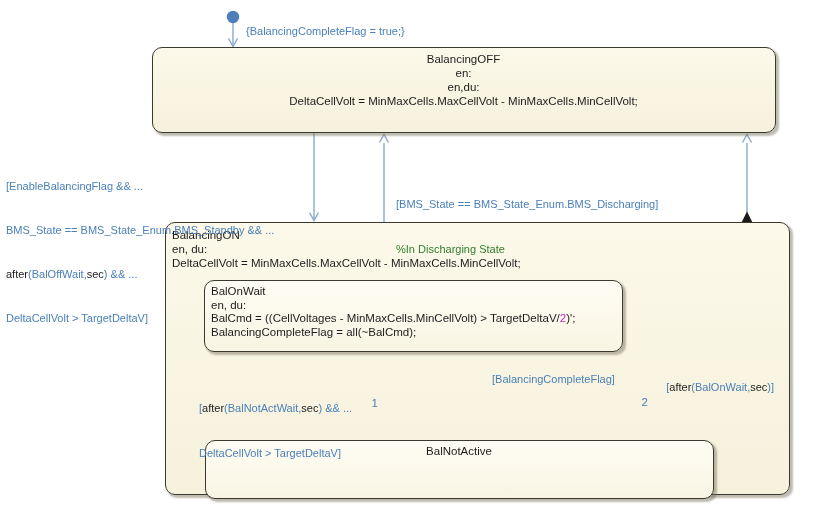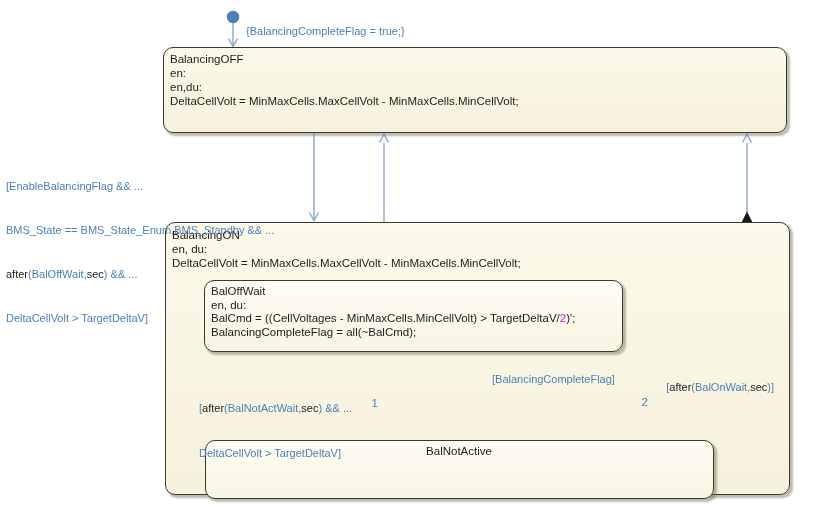--- a/index.html
+++ b/index.html
@@ -12,21 +12,21 @@
   .substate{background:linear-gradient(#FEFCF3,#F9F5E4);}
   .state .pad{padding:4px 7px 0 6px;}
   .tl{font-size:11.5px;line-height:14px;color:#1C1C1C;white-space:pre;}
   .sub .tl{line-height:13.5px;}
   .lbl{position:absolute;font-size:11px;line-height:15px;color:#4B80B8;white-space:pre;}
   .kw{color:#1C1C1C;}
   .grn{color:#2E7D2E;}
   .mag{color:#C328C3;}
   .num{position:absolute;font-size:11.5px;color:#4B80B8;width:16px;text-align:right;white-space:pre;}
   
-  .s-off{left:163px;top:47px;width:622px;height:84px;}
+  .s-off{left:152px;top:47px;width:622px;height:84px;text-align:center;}
   .s-on{left:165px;top:222px;width:623px;height:271px;}
   .s-active{left:204px;top:280px;width:417px;height:70px;}
   .s-notactive{left:205px;top:440px;width:507px;height:57px;text-align:center;}
 </style>
 </head>
 <body>
 
 <div class="canvas">
 
   <svg class="wires" width="817" height="511" viewBox="0 0 817 511">
@@ -95,21 +95,21 @@
   <div class="state s-on">
     <div class="pad" style="padding-top:5px;">
       <div class="tl">BalancingON</div>
       <div class="tl">en, du:</div>
       <div class="tl">DeltaCellVolt = MinMaxCells.MaxCellVolt - MinMaxCells.MinCellVolt;</div>
     </div>
   </div>
 
   <div class="state substate sub s-active">
     <div class="pad">
-      <div class="tl">BalOffWait</div>
+      <div class="tl">BalOnWait</div>
       <div class="tl">en, du:</div>
       <div class="tl"><span>BalCmd = ((CellVoltages - MinMaxCells.MinCellVolt) &gt; TargetDeltaV/</span><span class="mag">2</span><span>)';</span></div>
       <div class="tl">BalancingCompleteFlag = all(~BalCmd);</div>
     </div>
   </div>
 
   <div class="state substate sub s-notactive">
     <div class="pad">
       <div class="tl">BalNotActive</div>
     </div>
@@ -117,20 +117,24 @@
 
   <div class="lbl" style="left:246px;top:24px;">{BalancingCompleteFlag = true;}</div>
 
   <div class="lbl" style="left:6px;top:150px;line-height:14.6px;">
     <div>[EnableBalancingFlag &amp;&amp; ...</div>
     <div>BMS_State == BMS_State_Enum.BMS_Standby &amp;&amp; ...</div>
     <div><span class="kw">after</span><span>(BalOffWait,</span><span class="kw">sec</span><span>) &amp;&amp; ...</span></div>
     <div>DeltaCellVolt &gt; TargetDeltaV]</div>
   </div>
 
+  <div class="lbl" style="left:396px;top:167px;">
+    <div>[BMS_State == BMS_State_Enum.BMS_Discharging]</div>
+    <div class="grn">%In Discharging State</div>
+  </div>
 
   <div class="lbl" style="left:199px;top:371px;">
     <div><span>[</span><span class="kw">after</span><span>(BalNotActWait,</span><span class="kw">sec</span><span>) &amp;&amp; ...</span></div>
     <div>DeltaCellVolt &gt; TargetDeltaV]</div>
   </div>
   <div class="num" style="left:362px;top:397px;">1</div>
 
   <div class="lbl" style="left:492px;top:372px;">[BalancingCompleteFlag]</div>
 
   <div class="lbl" style="left:654px;top:365px;">

